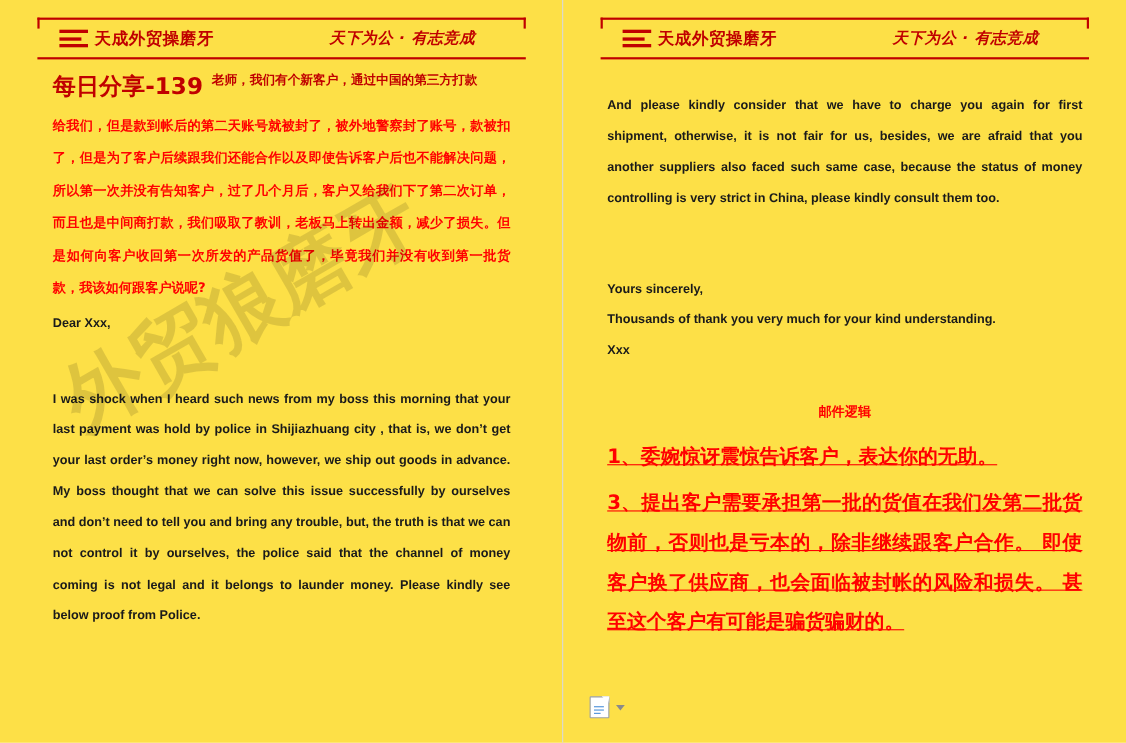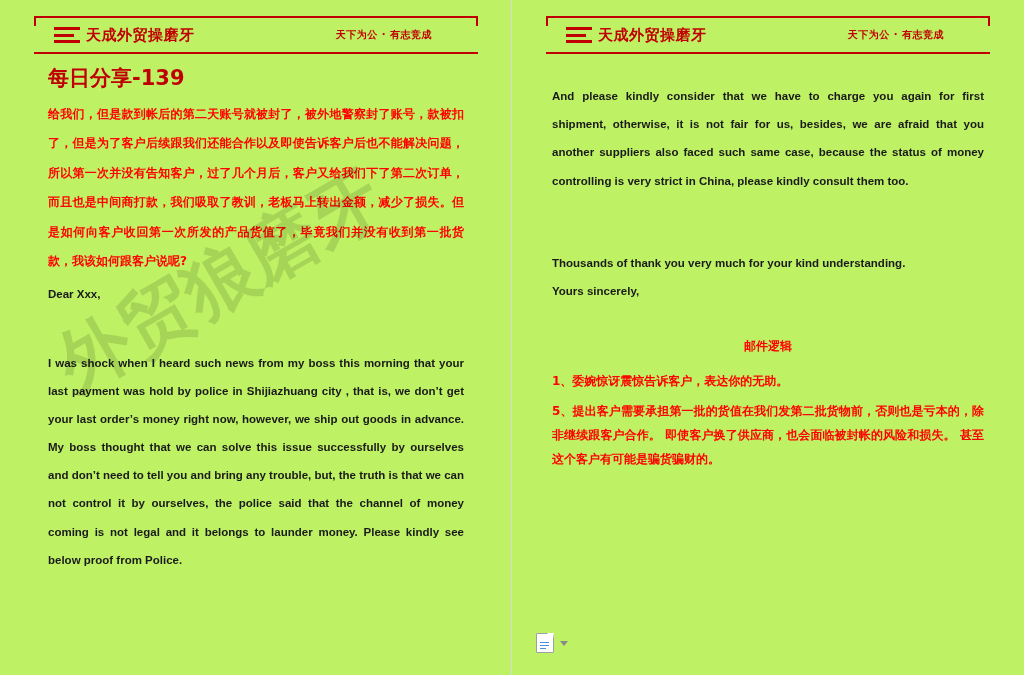--- a/index.html
+++ b/index.html
@@ -16,21 +16,21 @@
   }
   .page-wrap {
     display: flex;
     width: 1024px;
     height: 675px;
     position: relative;
   }
   .page {
     position: relative;
     box-sizing: border-box;
-    background: #bef264;
+    background: #fde047;
     overflow: hidden;
   }
   .page-left {
     width: 512px;
     height: 675px;
     padding: 0;
   }
   .page-right {
     width: 512px;
     height: 675px;
@@ -102,26 +102,27 @@
     color: #c00000;
     font-size: 15px;
     font-weight: bold;
     margin-left: 6px;
     letter-spacing: 0.5px;
     white-space: nowrap;
   }
   .brand-slogan {
     font-family: "DejaVu Sans", sans-serif;
     color: #c00000;
-    font-size: 10px;
+    font-size: 14px;
     font-weight: bold;
     margin-left: auto;
     margin-right: 46px;
     white-space: nowrap;
     letter-spacing: 0.5px;
+    font-style: italic;
   }
 
   
   .content {
     padding: 10px 48px 0 48px;
     box-sizing: border-box;
   }
   .title-row {
     display: flex;
     align-items: flex-start;
@@ -184,26 +185,27 @@
     color: #ff0000;
     font-size: 12px;
     font-weight: bold;
     font-family: "DejaVu Sans", sans-serif;
     margin: 0 0 10px 0;
     line-height: 2.2;
     text-align: center;
   }
   .red-item {
     color: #ff0000;
-    font-size: 12px;
+    font-size: 18px;
     font-weight: bold;
     font-family: "DejaVu Sans", sans-serif;
     margin: 0 0 6px 0;
     line-height: 2.0;
     text-align: justify;
+    text-decoration: underline;
   }
 
   
   .watermark {
     position: absolute;
     pointer-events: none;
     color: rgba(0,0,0,0.12);
     font-family: "DejaVu Sans", sans-serif;
     font-weight: bold;
     white-space: nowrap;
@@ -280,20 +282,21 @@
             <span></span>
         </div>
         <div class="brand-name">天成外贸操磨牙</div>
         <div class="brand-slogan">天下为公 · 有志竞成</div>
       </div>
     </div>
 
     <div class="content">
       <div class="title-row">
         <div class="doc-title">每日分享-139</div>
+        <div class="title-note">老师，我们有个新客户，通过中国的第三方打款</div>
       </div>
 
       <p class="red-para">给我们，但是款到帐后的第二天账号就被封了，被外地警察封了账号，款被扣了，但是为了客户后续跟我们还能合作以及即使告诉客户后也不能解决问题，所以第一次并没有告知客户，过了几个月后，客户又给我们下了第二次订单，而且也是中间商打款，我们吸取了教训，老板马上转出金额，减少了损失。但是如何向客户收回第一次所发的产品货值了，毕竟我们并没有收到第一批货款，我该如何跟客户说呢?</p>
 
       <p class="plain-line">Dear Xxx,</p>
 
       <div class="spacer-28"></div>
 
       <p class="body-para">I was shock when I heard such news from my boss this morning that your last payment was hold by police in Shijiazhuang city , that is, we don’t get your last order’s money right now, however, we ship out goods in advance. My boss thought that we can solve this issue successfully by ourselves and don’t need to tell you and bring any trouble, but, the truth is that we can not control it by ourselves, the police said that the channel of money coming is not legal and it belongs to launder money. Please kindly see below proof from Police.</p>
 
@@ -325,28 +328,29 @@
     </div>
 
     <div class="content content-right">
       <p class="body-para">And please kindly consider that we have to charge you again for first shipment, otherwise, it is not fair for us, besides, we are afraid that you another suppliers also faced such same case, because the status of money controlling is very strict in China, please kindly consult them too.</p>
 
       <div class="spacer-14"></div>
 
 
       <div class="spacer-14"></div>
 
+      <p class="plain-line">Yours sincerely,</p>
       <p class="plain-line">Thousands of thank you very much for your kind understanding.</p>
-      <p class="plain-line">Yours sincerely,</p>
+      <p class="plain-line">Xxx</p>
 
       <div class="spacer-28"></div>
 
       <p class="red-head">邮件逻辑</p>
       <p class="red-item">1、委婉惊讶震惊告诉客户，表达你的无助。</p>
-      <p class="red-item">5、提出客户需要承担第一批的货值在我们发第二批货物前，否则也是亏本的，除非继续跟客户合作。 即使客户换了供应商，也会面临被封帐的风险和损失。 甚至这个客户有可能是骗货骗财的。</p>
+      <p class="red-item">3、提出客户需要承担第一批的货值在我们发第二批货物前，否则也是亏本的，除非继续跟客户合作。 即使客户换了供应商，也会面临被封帐的风险和损失。 甚至这个客户有可能是骗货骗财的。</p>
     </div>
 
   </div>
 
   <div class="doc-icon-wrap">
     <div class="doc-icon">
       <i></i>
         <i></i>
         <i></i>
     </div>

